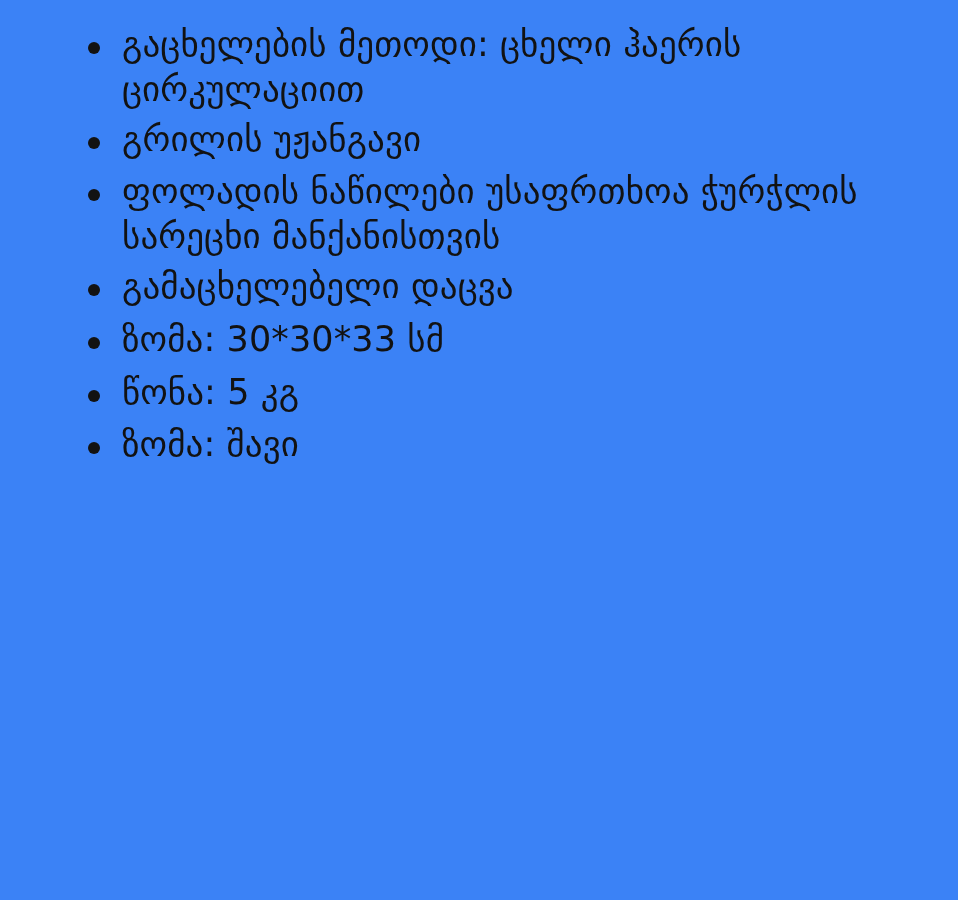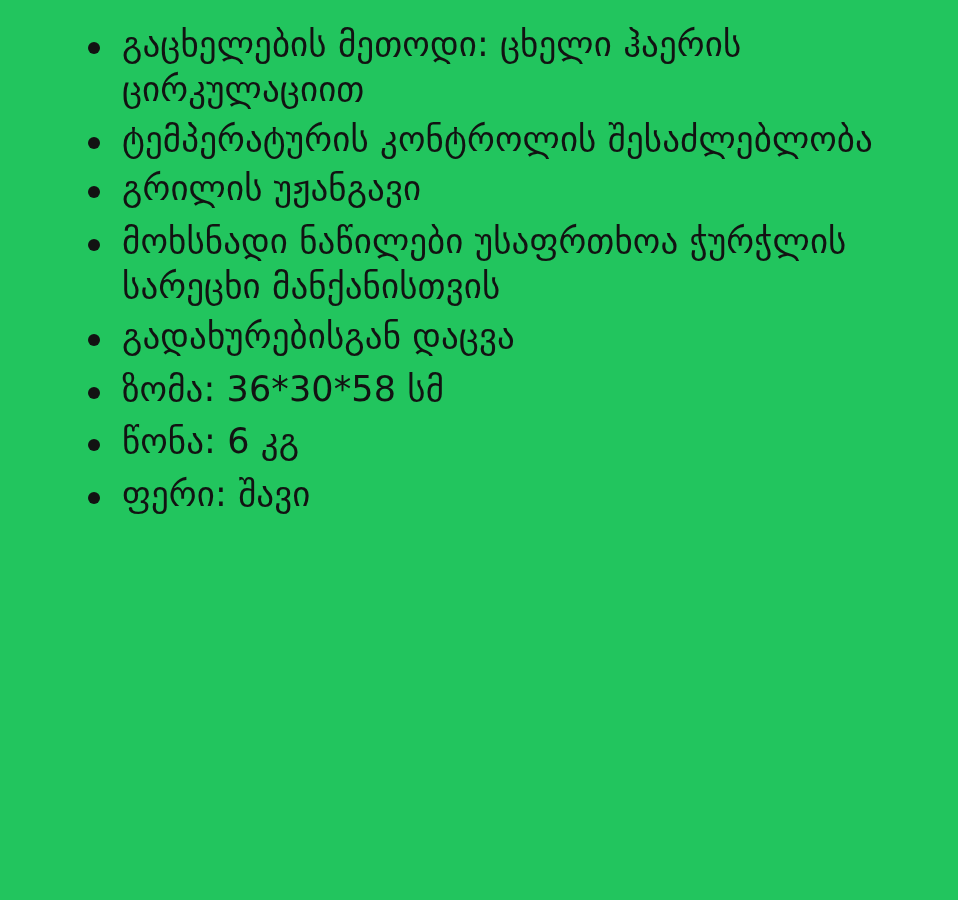--- a/index.html
+++ b/index.html
@@ -12,21 +12,21 @@
     background: #ffffff;
     font-family: "DejaVu Sans", sans-serif;
     color: #111111;
     overflow: hidden;
   }
   .page {
     width: 958px;
     height: 900px;
     box-sizing: border-box;
     padding: 22px 40px 10px 40px;
-    background: #22c55e;
+    background: #3b82f6;
   }
   ul.spec-list {
     list-style: none;
     margin: 0;
     padding: 0;
   }
   ul.spec-list > li {
     position: relative;
     padding-left: 82px;
     margin: 0 0 5px 0;
@@ -57,42 +57,38 @@
 </style>
 </head>
 <body>
 
 <div class="page">
   <ul class="spec-list">
     <li>
       <span class="bullet"></span>
       <span class="txt">გაცხელების მეთოდი: ცხელი ჰაერის ცირკულაციით</span>
     </li>
-    <li>
-      <span class="bullet"></span>
-      <span class="txt">ტემპერატურის კონტროლის შესაძლებლობა</span>
-    </li>
     <li class="short">
       <span class="bullet"></span>
       <span class="txt">გრილის უჟანგავი</span>
     </li>
     <li>
       <span class="bullet"></span>
-      <span class="txt">მოხსნადი ნაწილები უსაფრთხოა ჭურჭლის სარეცხი მანქანისთვის</span>
+      <span class="txt">ფოლადის ნაწილები უსაფრთხოა ჭურჭლის სარეცხი მანქანისთვის</span>
     </li>
     <li class="short">
       <span class="bullet"></span>
-      <span class="txt">გადახურებისგან დაცვა</span>
+      <span class="txt">გამაცხელებელი დაცვა</span>
     </li>
     <li class="short">
       <span class="bullet"></span>
-      <span class="txt">ზომა: 36*30*58 სმ</span>
+      <span class="txt">ზომა: 30*30*33 სმ</span>
     </li>
     <li class="short">
       <span class="bullet"></span>
-      <span class="txt">წონა: 6 კგ</span>
+      <span class="txt">წონა: 5 კგ</span>
     </li>
     <li class="short">
       <span class="bullet"></span>
-      <span class="txt">ფერი: შავი</span>
+      <span class="txt">ზომა: შავი</span>
     </li>
   </ul>
 </div>
 
 </body></html>

